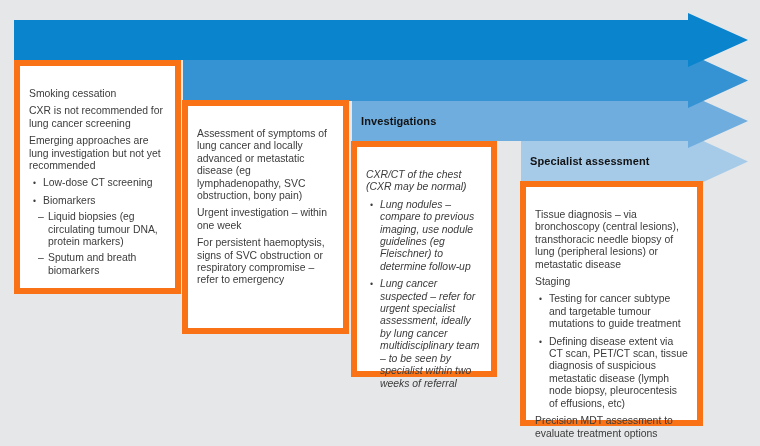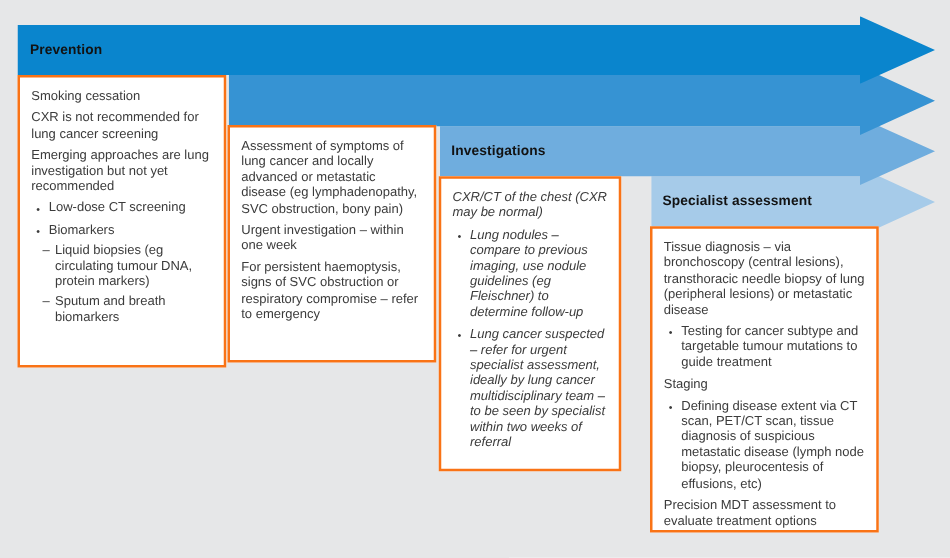--- a/index.html
+++ b/index.html
@@ -35,29 +35,29 @@
   }
   #label1{left:24px;top:20px;height:40px;line-height:40px;}
   #label2{left:192px;top:60px;height:41px;line-height:41px;}
   #label3{left:361px;top:101px;height:40px;line-height:40px;}
   #label4{left:530px;top:141px;height:56px;line-height:41px;}
 
   .content-box{
     position:absolute;
     z-index:50;
     background:#ffffff;
-    border:2px solid #f97316;
+    border:6px solid #f97316;
     box-sizing:border-box;
-    padding:10px 9px 6px 9px;
+    padding:22px 9px 6px 9px;
     color:#3b3b3b;
     font-size:10.4px;
     line-height:12.4px;
   }
   #box1{left:14px;top:60px;width:167px;height:234px;}
-  #box2{left:182px;top:100px;width:167px;height:190px;}
+  #box2{left:182px;top:100px;width:167px;height:234px;}
   #box3{left:351px;top:141px;width:146px;height:236px;font-style:italic;}
   #box4{left:520px;top:181px;width:183px;height:245px;}
 
   .blk{margin:5px 0 0 0;}
   .blk:first-child{margin-top:0;}
   .bullet{position:relative;padding-left:14px;}
   .bullet::before{
     content:"\2022";
     position:absolute;
     left:4px;top:0;
@@ -82,21 +82,20 @@
   <svg id="band3" class="band" viewBox="0 0 398 54" preserveAspectRatio="none">
     <polygon points="0,7 336,7 336,0 396,27 336,54 336,47 0,47" fill="#6fadde"></polygon>
   </svg>
   <svg id="band2" class="band" viewBox="0 0 567 55" preserveAspectRatio="none">
     <polygon points="0,7 505,7 505,0 565,27.5 505,55 505,48 0,48" fill="#3693d3"></polygon>
   </svg>
   <svg id="band1" class="band" viewBox="0 0 736 54" preserveAspectRatio="none">
     <polygon points="0,7 674,7 674,0 734,27 674,54 674,47 0,47" fill="#0a85cd"></polygon>
   </svg>
 
-  <div id="label1" class="band-label">Prevention</div>
   <div id="label3" class="band-label">Investigations</div>
   <div id="label4" class="band-label">Specialist assessment</div>
 
   <div id="box1" class="content-box">
     <div class="blk">Smoking cessation</div>
     <div class="blk">CXR is not recommended for lung cancer screening</div>
     <div class="blk">Emerging approaches are lung investigation but not yet recommended</div>
     <div class="blk bullet">Low-dose CT screening</div>
     <div class="blk bullet">Biomarkers</div>
     <div class="blk dash">Liquid biopsies (eg circulating tumour DNA, protein markers)</div>
@@ -110,19 +109,19 @@
   </div>
 
   <div id="box3" class="content-box">
     <div class="blk">CXR/CT of the chest (CXR may be normal)</div>
     <div class="blk bullet">Lung nodules – compare to previous imaging, use nodule guidelines (eg Fleischner) to determine follow-up</div>
     <div class="blk bullet">Lung cancer suspected – refer for urgent specialist assessment, ideally by lung cancer multidisciplinary team – to be seen by specialist within two weeks of referral</div>
   </div>
 
   <div id="box4" class="content-box">
     <div class="blk">Tissue diagnosis – via bronchoscopy (central lesions), transthoracic needle biopsy of lung (peripheral lesions) or metastatic disease</div>
+    <div class="blk">Staging</div>
     <div class="blk bullet">Testing for cancer subtype and targetable tumour mutations to guide treatment</div>
-    <div class="blk">Staging</div>
     <div class="blk bullet">Defining disease extent via CT scan, PET/CT scan, tissue diagnosis of suspicious metastatic disease (lymph node biopsy, pleurocentesis of effusions, etc)</div>
     <div class="blk">Precision MDT assessment to evaluate treatment options</div>
   </div>
 
 </div>
 
 </body></html>

